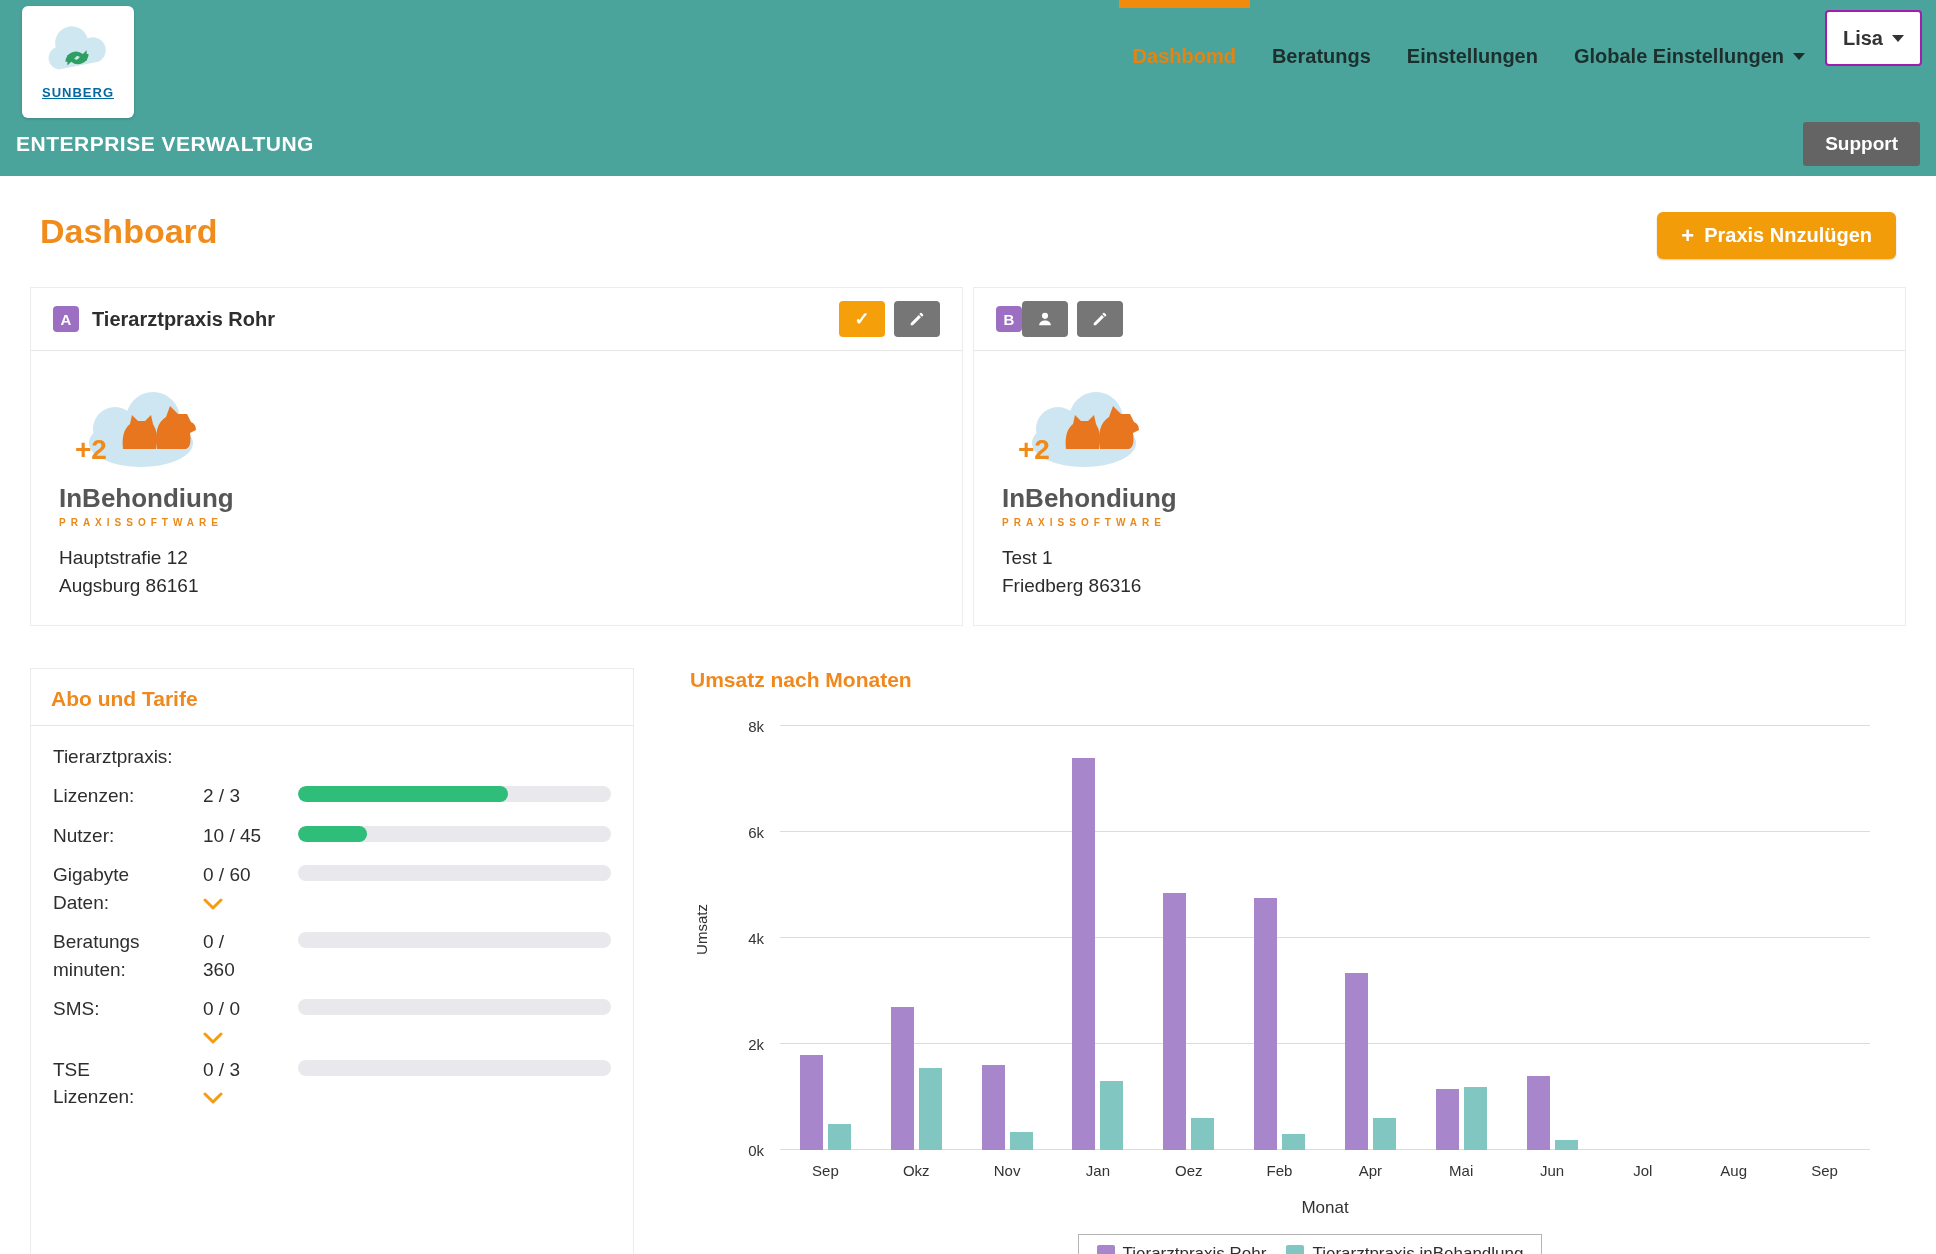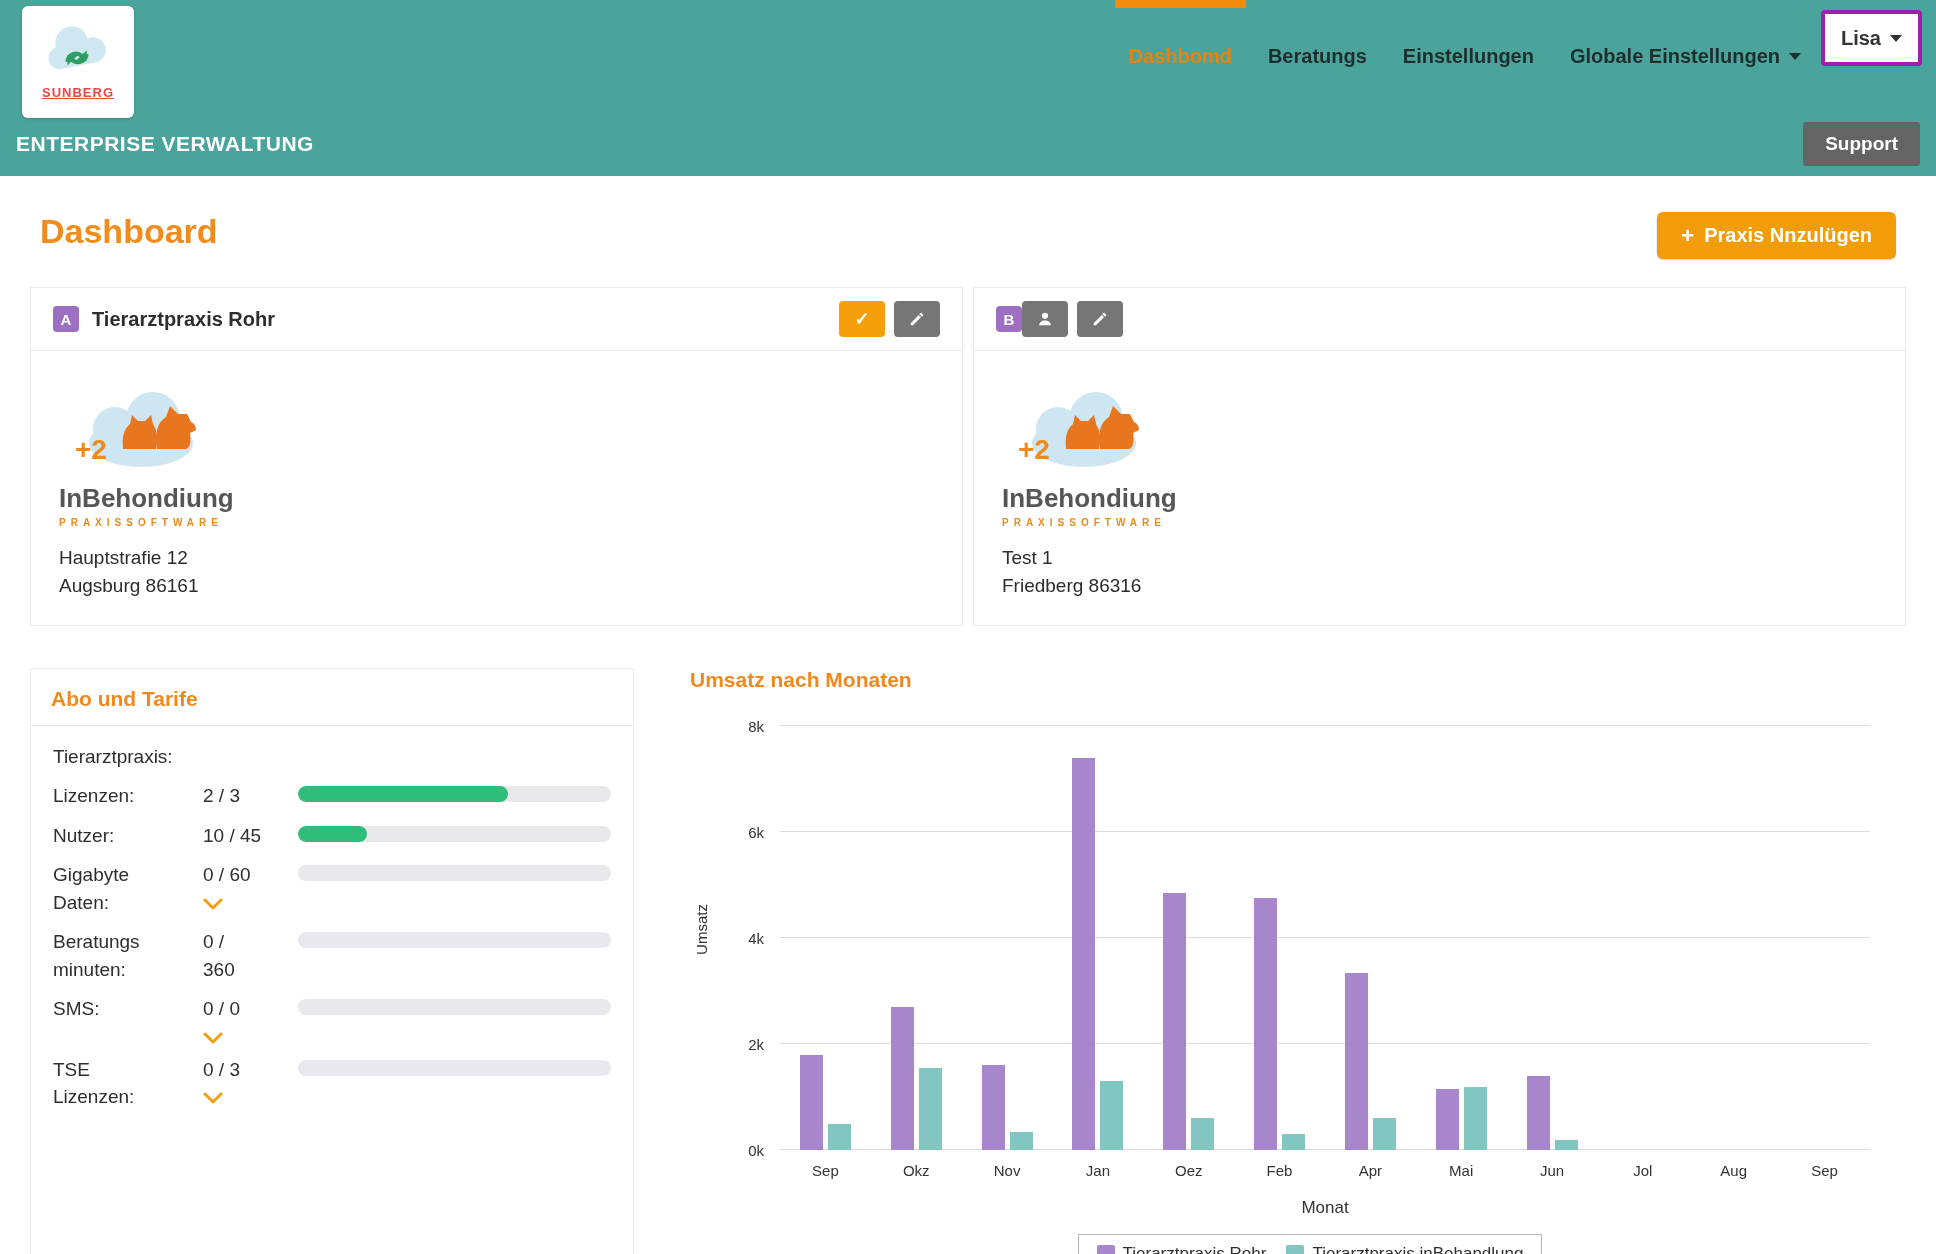--- a/index.html
+++ b/index.html
@@ -4,30 +4,30 @@
 <style>
   * { margin:0; padding:0; box-sizing:border-box; }
   body { background:#fff; font-family:"Liberation Sans","DejaVu Sans",sans-serif; }
   .screen { width:1936px; height:1254px; background:#ffffff; overflow:hidden; position:relative; }
 
   
   .topbar { background:#4aa49c; height:176px; position:relative; }
   .logo-box { position:absolute; left:22px; top:6px; width:112px; height:112px; background:#fff;
               border-radius:6px; display:flex; flex-direction:column; align-items:center;
               justify-content:center; gap:2px; box-shadow:0 1px 3px rgba(0,0,0,.18); cursor:pointer; }
-  .logo-text { font-size:13px; font-weight:700; color:#ef4444; letter-spacing:1px; text-decoration:underline; }
+  .logo-text { font-size:13px; font-weight:700; color:#0369a1; letter-spacing:1px; text-decoration:underline; }
   .header-top { height:112px; display:flex; justify-content:flex-end; align-items:stretch; gap:20px; padding-right:14px; }
   .main-nav { display:flex; gap:36px; align-items:stretch; }
   .nav-item { position:relative; display:flex; align-items:center; font-size:20px; font-weight:600;
               color:#1d2f2d; cursor:pointer; text-decoration:none; }
   .nav-item.active { color:#e8830f; }
   .nav-item.active::before { content:""; position:absolute; top:0; left:-14px; right:-14px; height:8px; background:#f28a0d; }
   .caret { width:0; height:0; border-left:6px solid transparent; border-right:6px solid transparent;
            border-top:7px solid currentColor; display:inline-block; margin-left:9px; }
-  .user-btn { align-self:flex-start; margin-top:10px; background:#fff; border:4px solid #a21caf; border-radius:4px;
+  .user-btn { align-self:flex-start; margin-top:10px; background:#fff; border:2px solid #a21caf; border-radius:4px;
               height:56px; padding:0 16px; font-size:20px; font-weight:600; color:#333;
               display:flex; align-items:center; cursor:pointer; font-family:inherit; }
   .header-sub { display:flex; justify-content:space-between; align-items:center; height:64px; padding:0 16px; }
   .app-subtitle { color:#fff; font-weight:700; font-size:21px; letter-spacing:.5px; }
   .support-btn { background:#646464; color:#fff; border:none; border-radius:3px; font-size:19px; font-weight:600;
                  padding:11px 22px; cursor:pointer; font-family:inherit; }
 
   
   main { padding:20px 30px 0 30px; }
   .page-head { display:flex; justify-content:space-between; margin-top:16px; padding:0 10px; }

